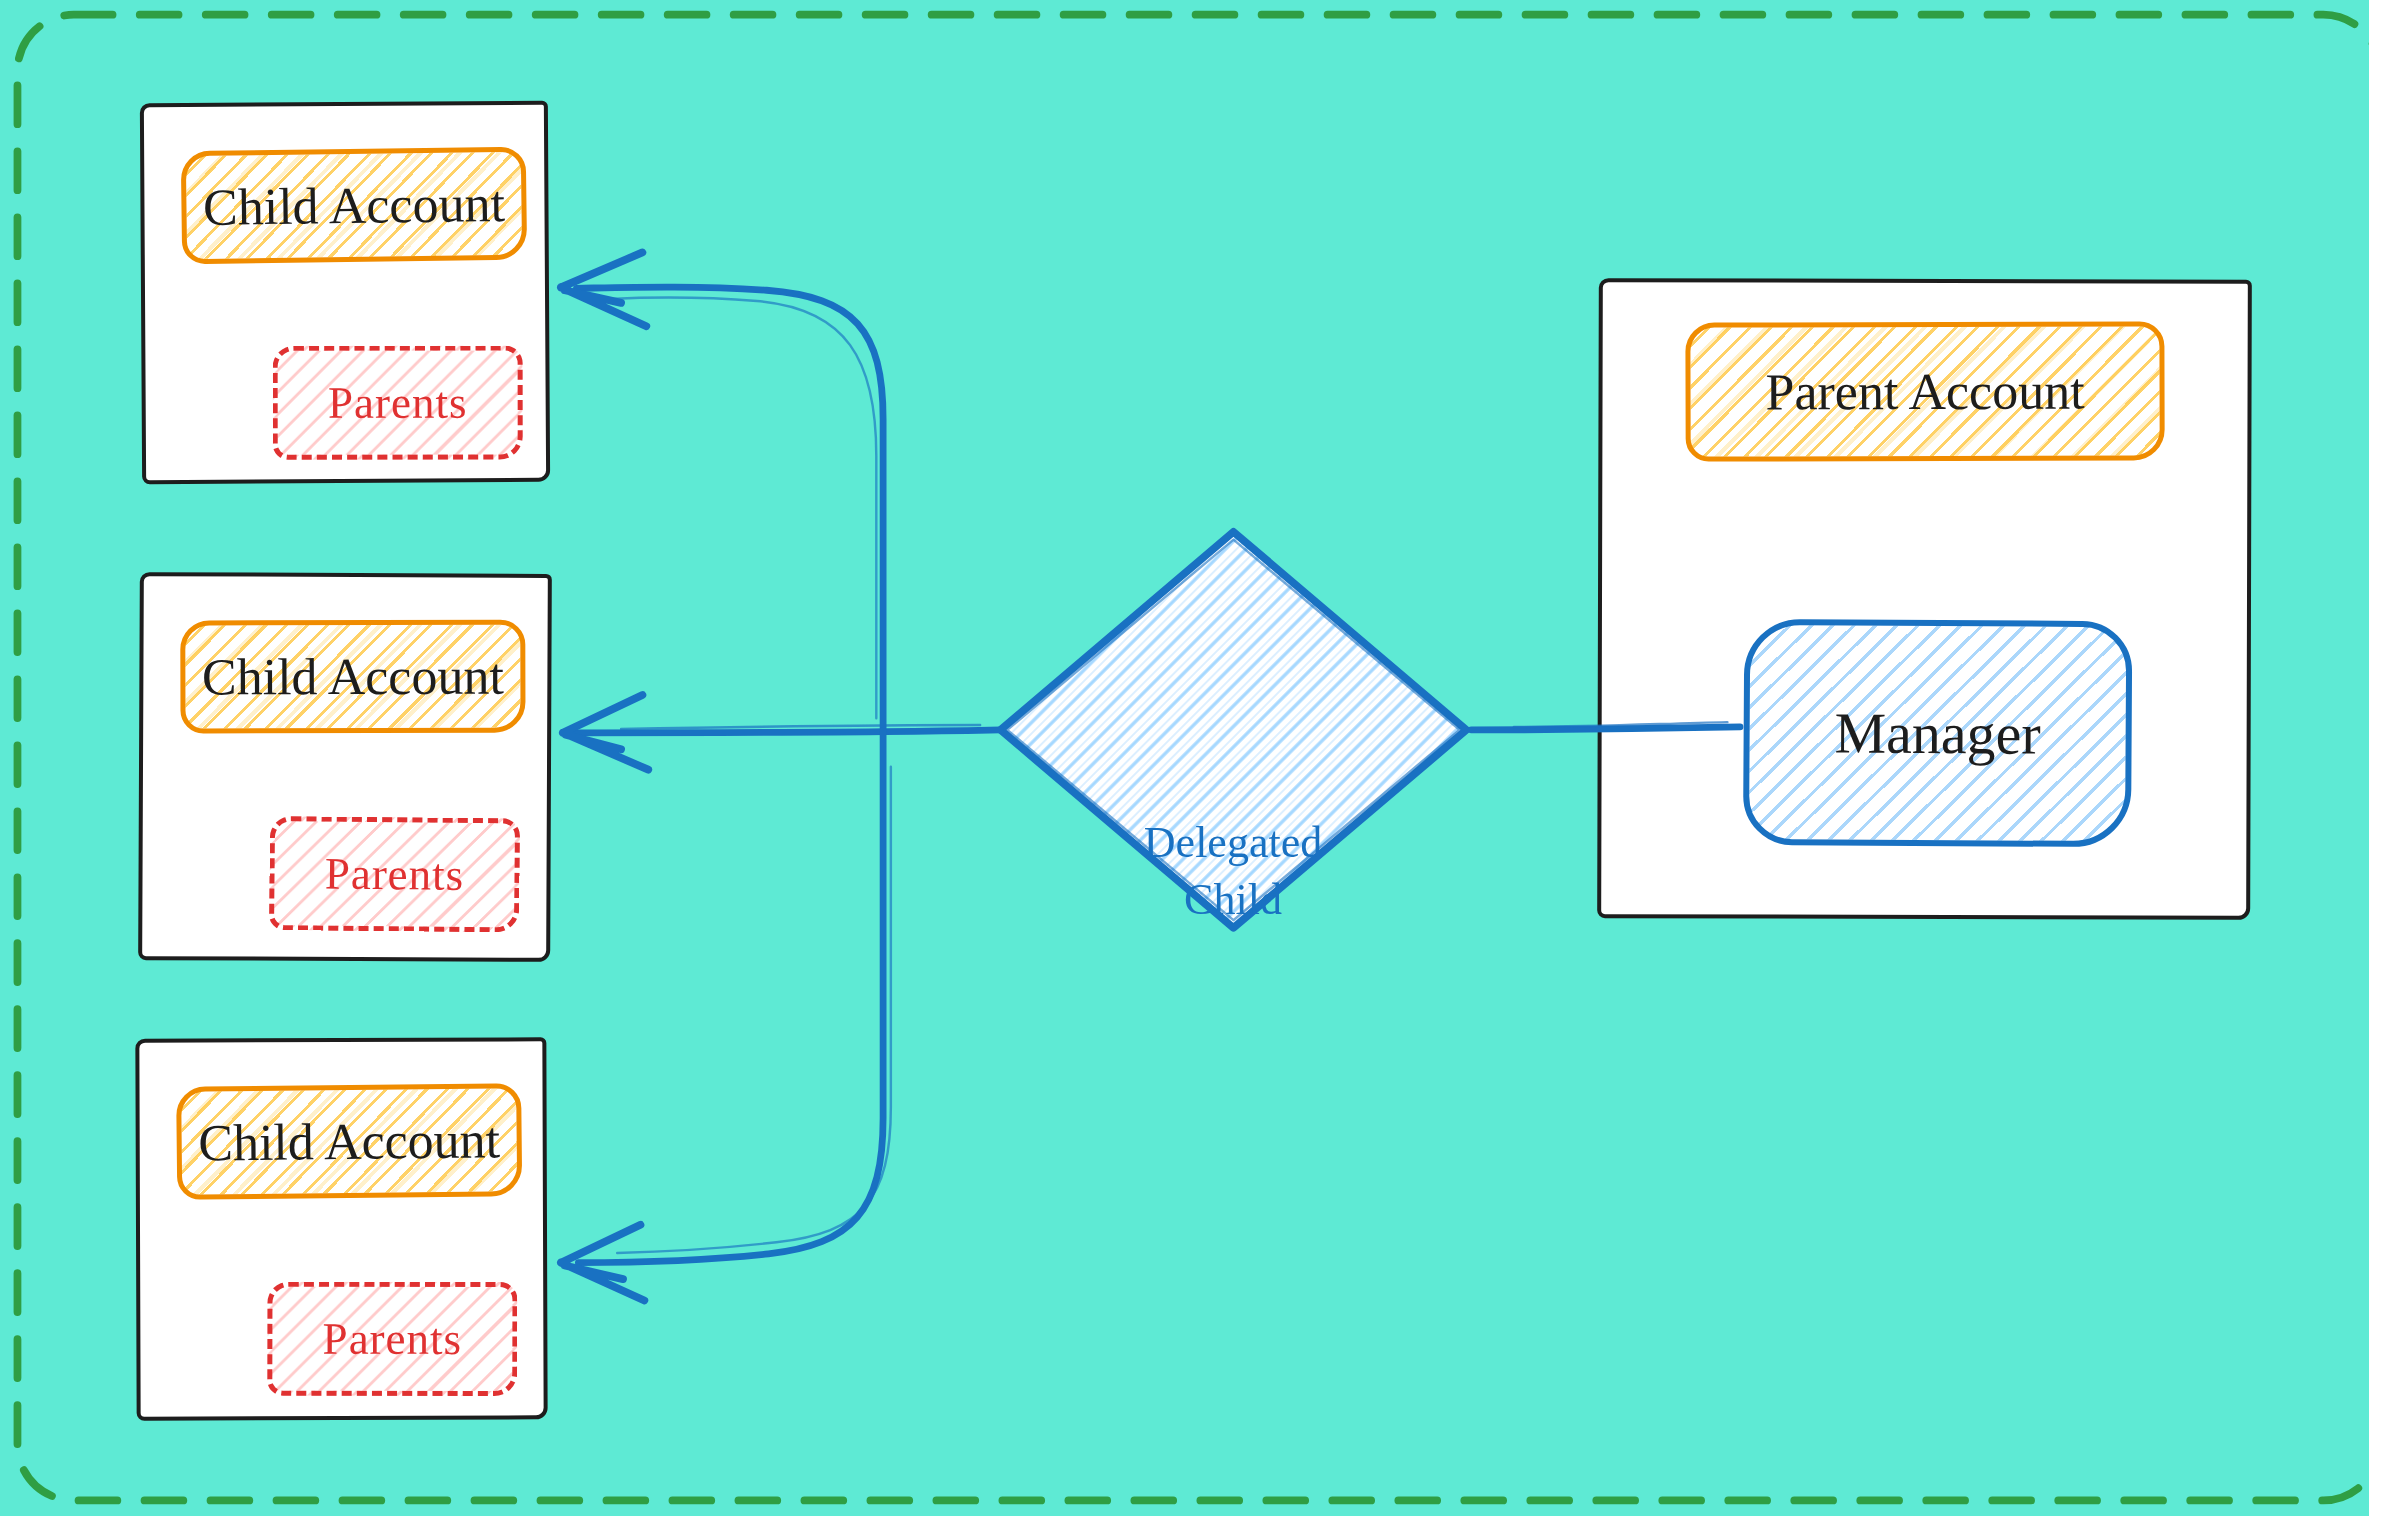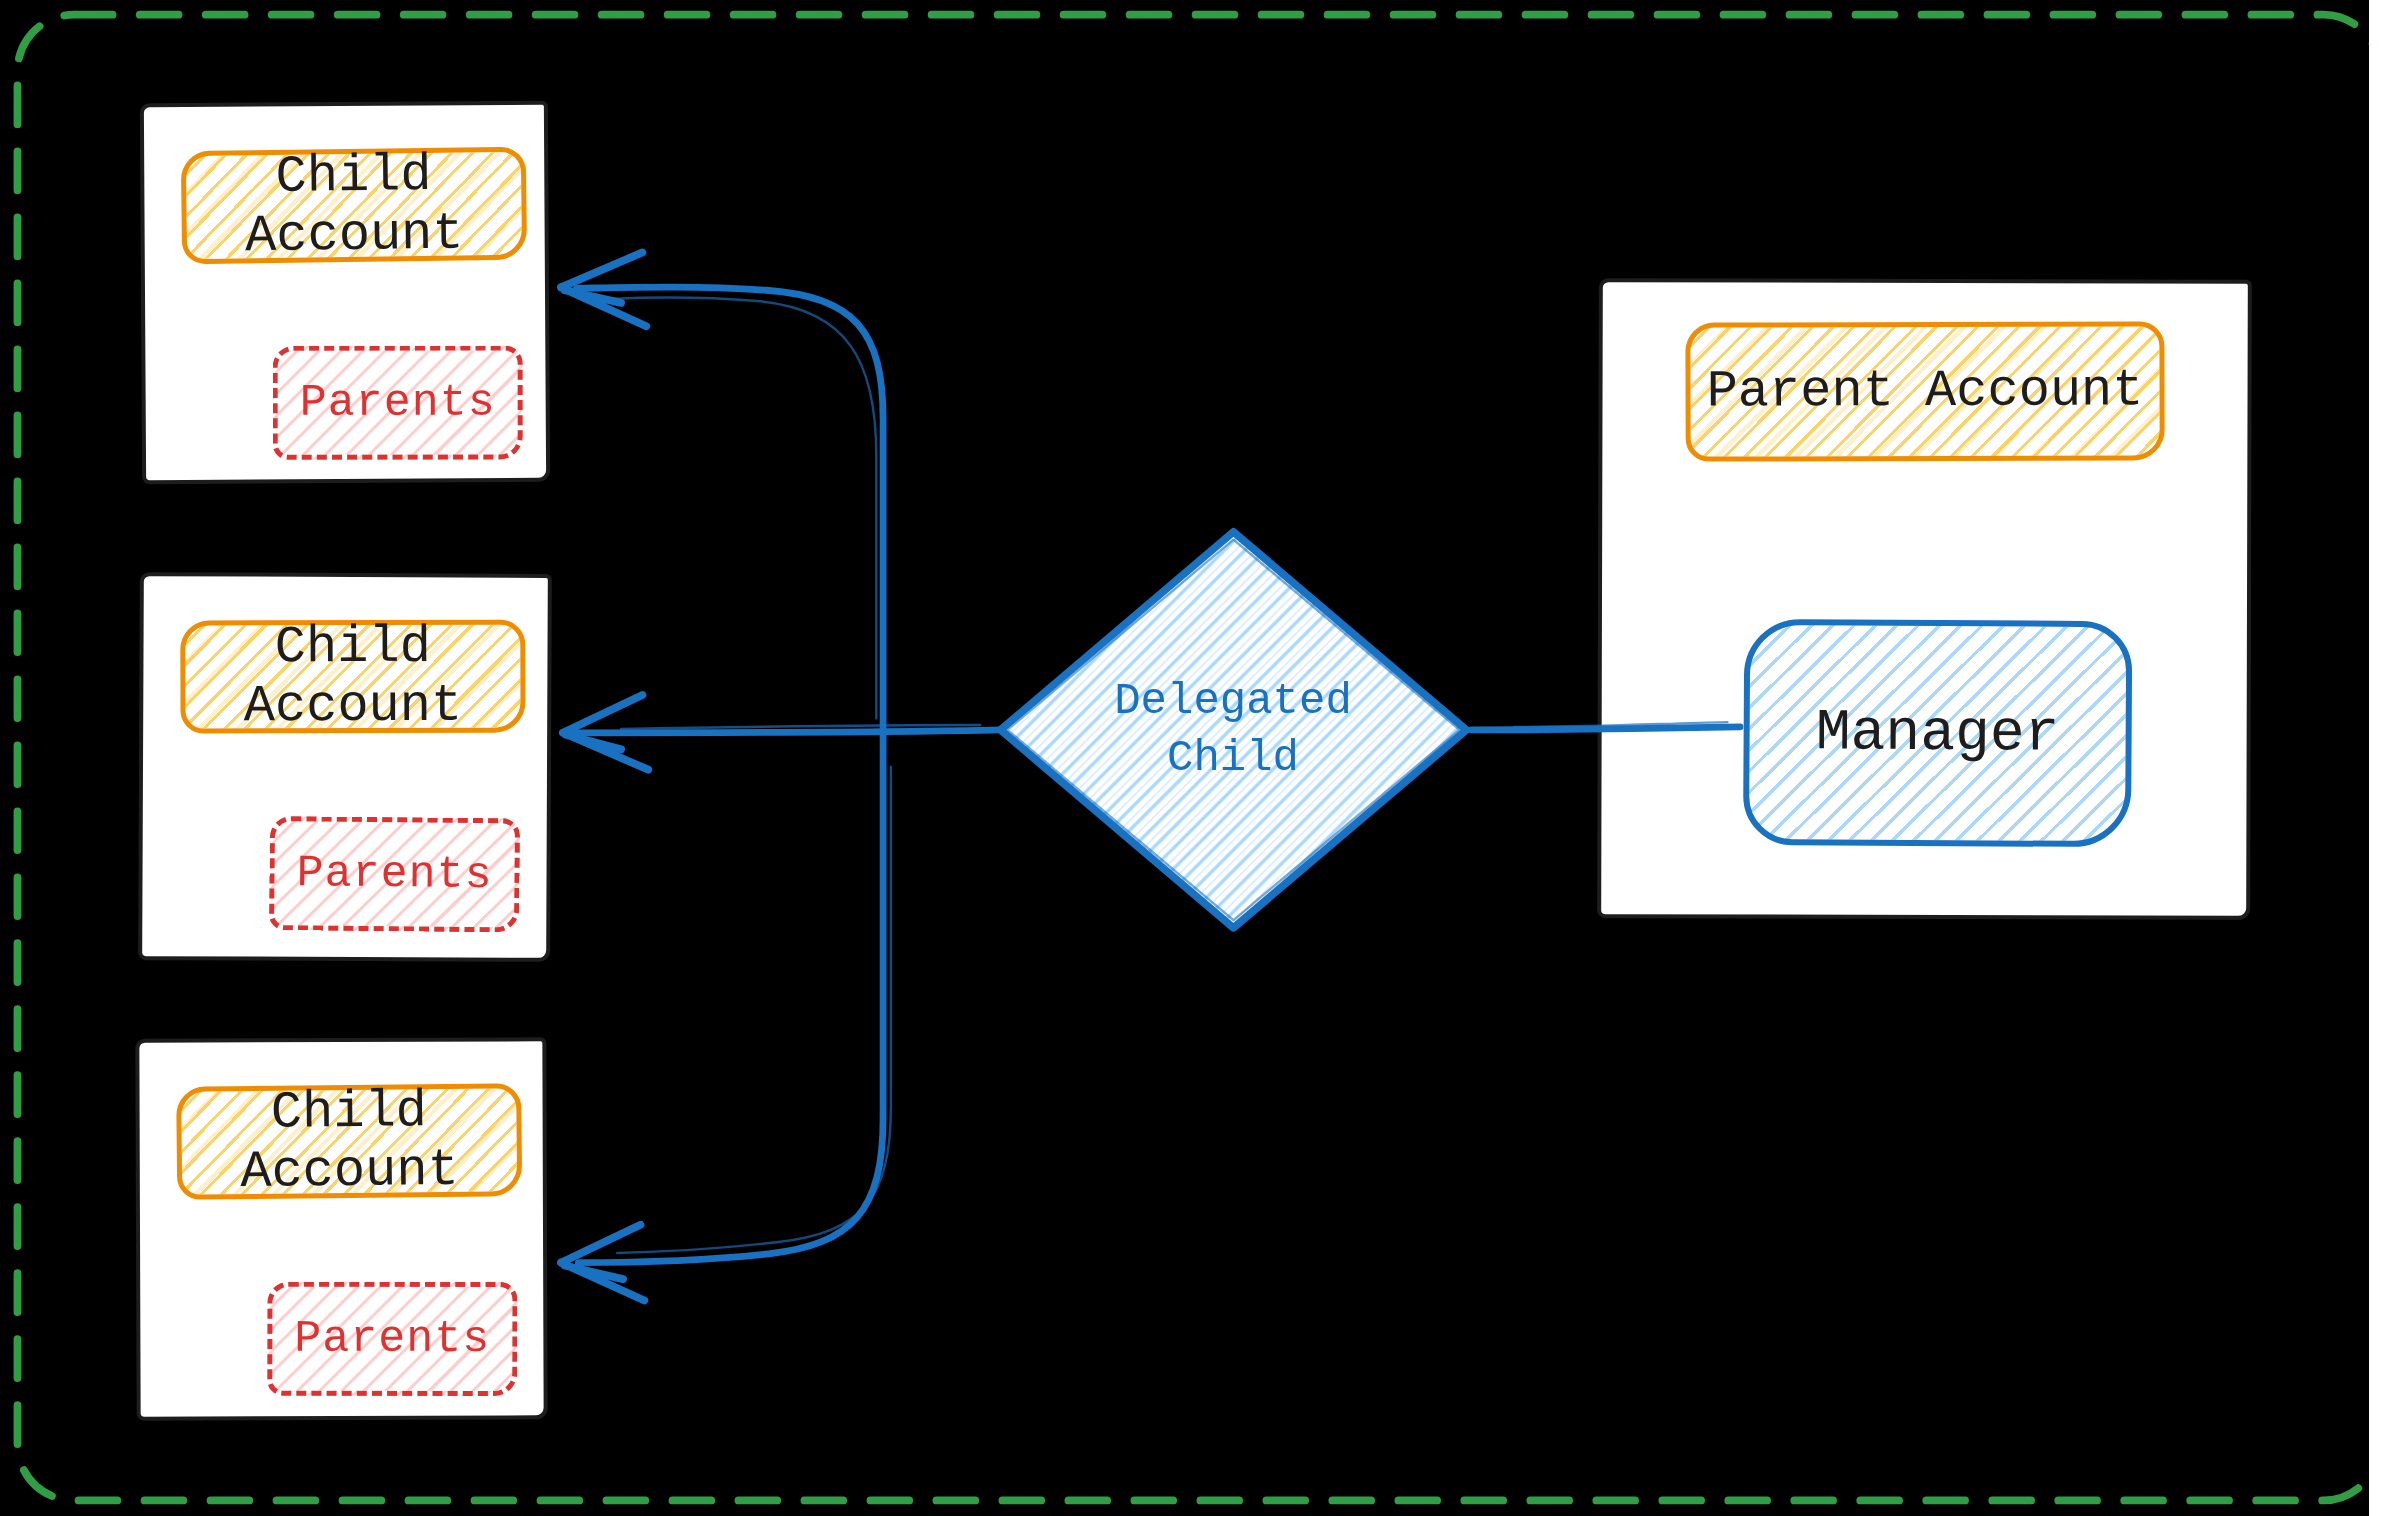--- a/index.html
+++ b/index.html
@@ -1,20 +1,20 @@
 <!DOCTYPE html>
 <html><head>
 <meta charset="utf-8">
 <style>
   html,body{margin:0;padding:0;background:#ffffff;}
   #canvas{
     position:relative;
     width:2369px;height:1517px;
-    background:#000000;
-    font-family:Liberation Mono, monospace;
+    background:#5eead4;
+    font-family:Liberation Serif, serif;
     overflow:hidden;
   }
   
   .frame-box{
     position:absolute;
     border:4.9px solid #1d1d1d;
     border-radius:9.7px 5.8px 11.6px 7.8px;
     background:#ffffff;
     box-sizing:border-box;
   }
@@ -56,21 +56,21 @@
   .child-3{left:136px;top:1038px;width:411px;height:382px;transform:rotate(-0.2deg);}
   .child-label{left:37px;top:43px;width:345px;height:113px;transform:rotate(-0.4deg);}
   .child-tag{left:127px;top:240px;width:250px;height:114px;transform:rotate(0.3deg);}
   
   .parent-box{left:1598px;top:279px;width:653px;height:640px;transform:rotate(0.15deg);}
   .parent-label{left:83px;top:39px;width:479px;height:139px;transform:rotate(-0.3deg);}
   .manager-box{left:142px;top:337px;width:388px;height:226px;transform:rotate(0.2deg);}
   
   .decision-label{
     position:absolute;left:1000px;top:532px;width:466px;height:396px;
-    display:flex;flex-direction:column;align-items:center;justify-content:center;
+    display:flex;flex-direction:column;align-items:center;justify-content:flex-end;
     color:#1971c2;font-size:44px;line-height:1.3;text-align:center;
     z-index:5;
   }
   
   #overlay{
     position:absolute;left:0;top:0;width:2397px;height:1517px;
     z-index:4;pointer-events:none;
   }
 </style>
 </head>

